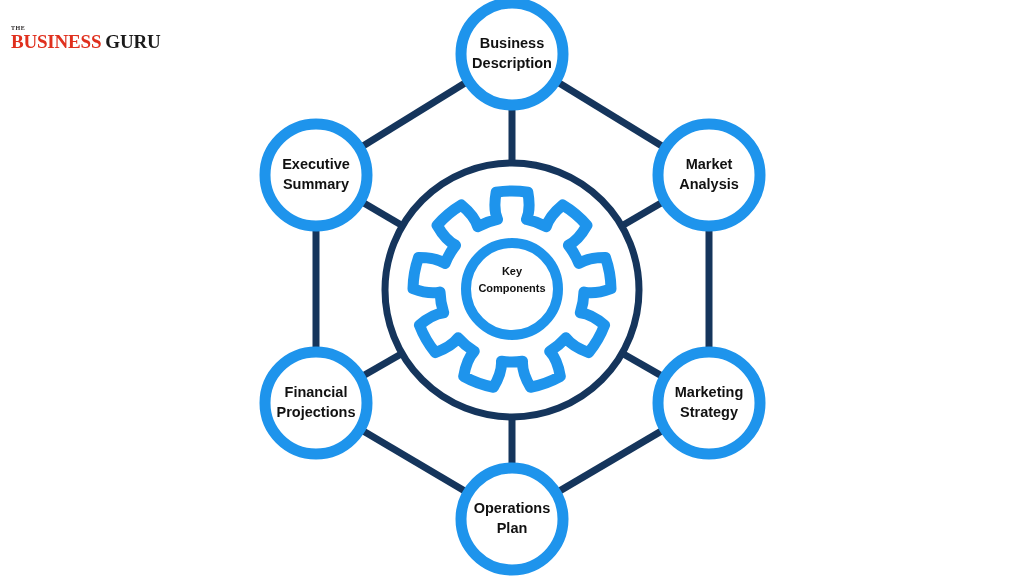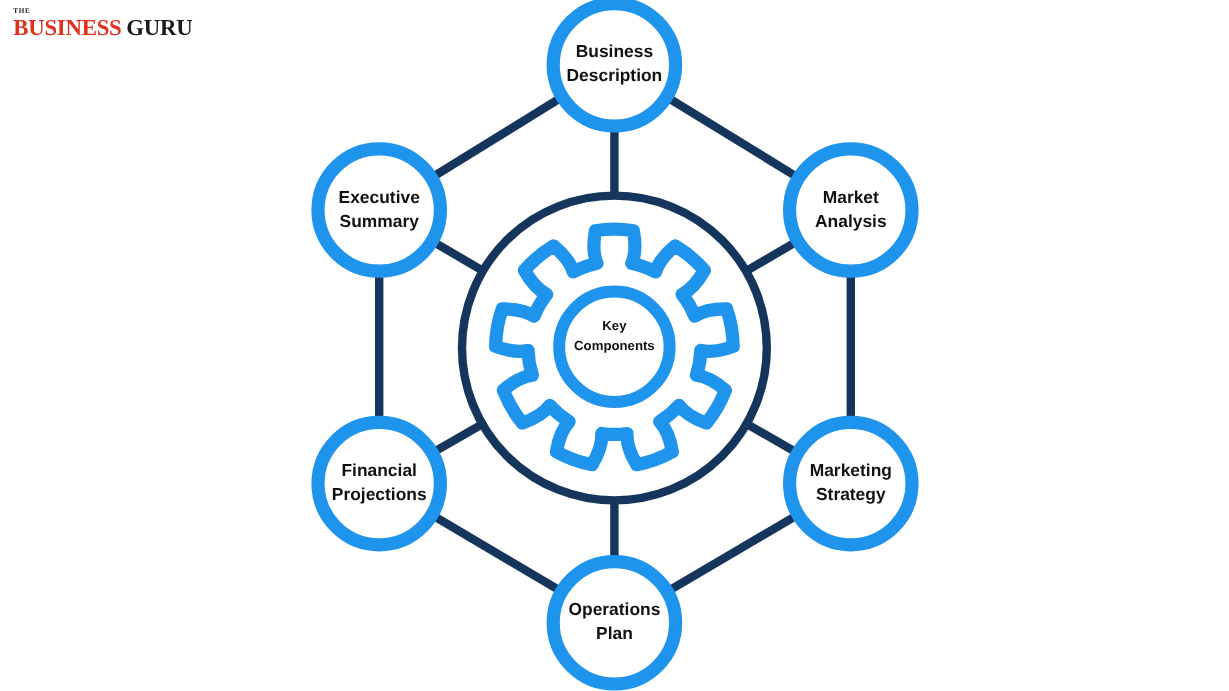--- a/index.html
+++ b/index.html
@@ -16,21 +16,21 @@
     width: 1024px;
     height: 576px;
     background: #ffffff;
     overflow: hidden;
   }
 
   
   #brand-logo {
     position: absolute;
     left: 11px;
-    top: 7px;
+    top: 25px;
     line-height: 1;
     white-space: nowrap;
     user-select: none;
   }
   #brand-logo .logo-the {
     display: block;
     font-family: "Liberation Serif", serif;
     font-weight: bold;
     font-size: 6px;
     letter-spacing: 0.6px;

